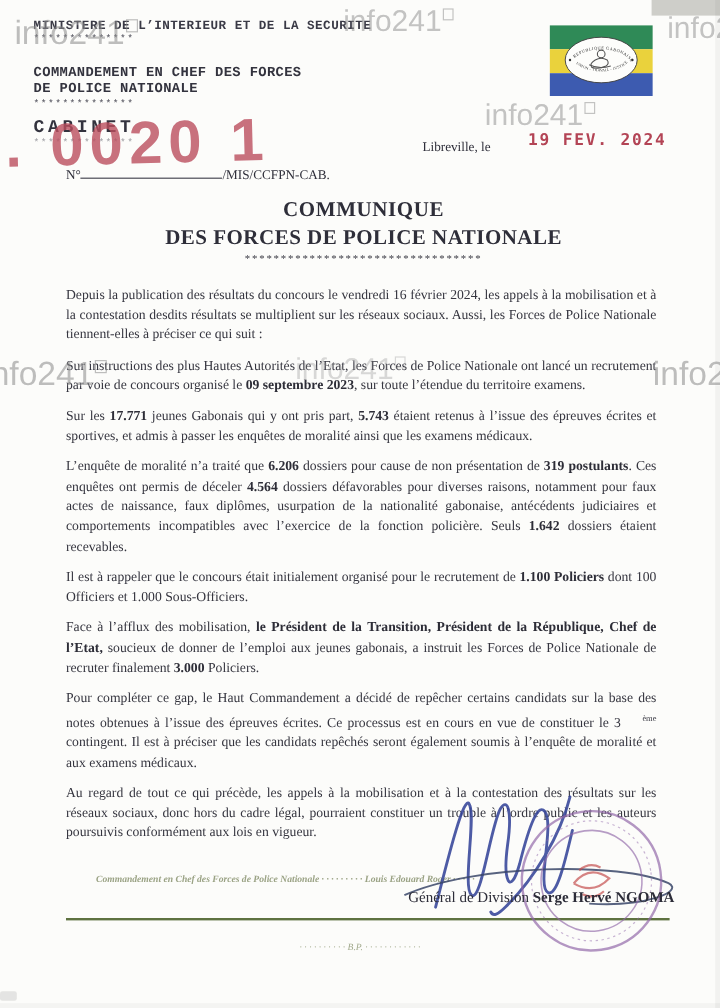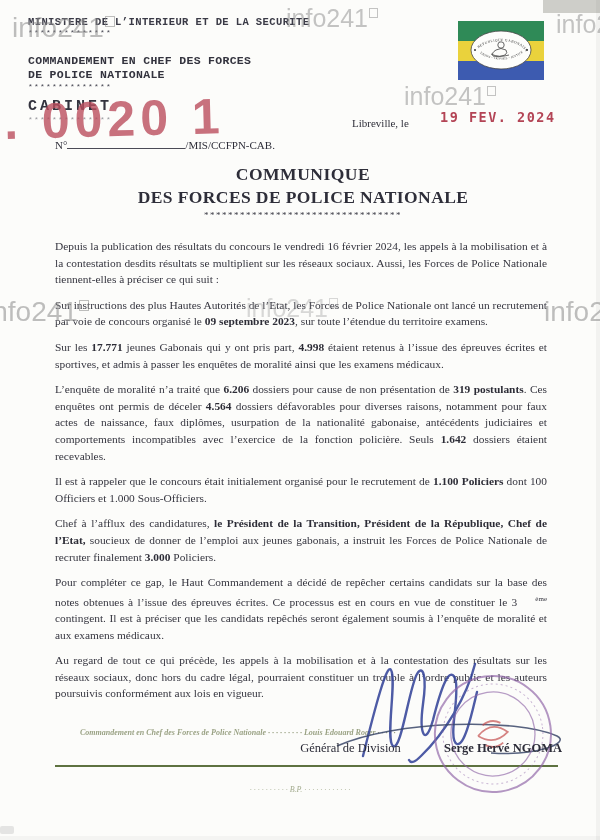--- a/index.html
+++ b/index.html
@@ -41,21 +41,21 @@
   .title-l2{font-size:17.5px;font-weight:bold;letter-spacing:.4px;margin-top:2px;}
   .title-stars{font-size:9px;letter-spacing:1.5px;color:#3a3a44;margin-top:2px;}
   
   .body-text{position:absolute;left:55px;top:238px;width:492px;text-align:justify;
       font-size:11.4px;line-height:16.6px;color:#35353f;}
   .body-text p{margin:0 0 9px 0;}
   .body-text b{font-weight:bold;color:#2d2d37;}
   .body-text sup{font-size:7px;margin-left:18px;}
   
   .sig-name{position:absolute;right:38px;top:741px;font-size:12.5px;color:#2c2c38;z-index:7;white-space:nowrap;}
-  .sig-name b{font-weight:bold;margin-left:40px;}
+  .sig-name b{font-weight:bold;}
   .sig-svg{position:absolute;left:325px;top:648px;z-index:6;}
   .stamp-svg{position:absolute;left:428px;top:672px;z-index:6;opacity:.8;transform:rotate(-8deg);}
   
   .footer-rule{position:absolute;left:55px;top:765px;width:503px;height:2px;background:#42591f;opacity:.85;}
   .footer-l1{position:absolute;left:80px;top:728px;width:440px;text-align:left;font-style:italic;
       font-size:8px;color:#9aa284;filter:blur(.3px);font-weight:bold;}
   .footer-l2{position:absolute;left:140px;top:785px;width:320px;text-align:center;font-style:italic;
       font-size:8px;color:#a3ab8e;filter:blur(.3px);}
 </style>
 </head>
@@ -113,24 +113,24 @@
 
   <div class="title">
     <div class="title-l1">COMMUNIQUE</div>
     <div class="title-l2">DES FORCES DE POLICE NATIONALE</div>
     <div class="title-stars">*********************************</div>
   </div>
 
   <div class="body-text">
       <p><span>Depuis la publication des résultats du concours le vendredi 16 février 2024, les appels à la mobilisation et à la contestation desdits résultats se multiplient sur les réseaux sociaux. Aussi, les Forces de Police Nationale tiennent-elles à préciser ce qui suit :</span></p>
       <p><span>Sur instructions des plus Hautes Autorités de l’Etat, les Forces de Police Nationale ont lancé un recrutement par voie de concours organisé le </span><b>09 septembre 2023</b><span>, sur toute l’étendue du territoire examens.</span></p>
-      <p><span>Sur les </span><b>17.771</b><span> jeunes Gabonais qui y ont pris part, </span><b>4.998</b><span> étaient retenus à l’issue des épreuves écrites et sportives, et admis à passer les enquêtes de moralité ainsi que les examens médicaux.</span></p>
+      <p><span>Sur les </span><b>17.771</b><span> jeunes Gabonais qui y ont pris part, </span><b>5.743</b><span> étaient retenus à l’issue des épreuves écrites et sportives, et admis à passer les enquêtes de moralité ainsi que les examens médicaux.</span></p>
       <p><span>L’enquête de moralité n’a traité que </span><b>6.206</b><span> dossiers pour cause de non présentation de </span><b>319 postulants</b><span>. Ces enquêtes ont permis de déceler </span><b>4.564</b><span> dossiers défavorables pour diverses raisons, notamment pour faux actes de naissance, faux diplômes, usurpation de la nationalité gabonaise, antécédents judiciaires et comportements incompatibles avec l’exercice de la fonction policière. Seuls </span><b>1.642</b><span> dossiers étaient recevables.</span></p>
       <p><span>Il est à rappeler que le concours était initialement organisé pour le recrutement de </span><b>1.100 Policiers</b><span> dont 100 Officiers et 1.000 Sous-Officiers.</span></p>
-      <p><span>Chef à l’afflux des candidatures, </span><b>le Président de la Transition, Président de la République, Chef de l’Etat,</b><span> soucieux de donner de l’emploi aux jeunes gabonais, a instruit les Forces de Police Nationale de recruter finalement </span><b>3.000</b><span> Policiers.</span></p>
+      <p><span>Face à l’afflux des mobilisation, </span><b>le Président de la Transition, Président de la République, Chef de l’Etat,</b><span> soucieux de donner de l’emploi aux jeunes gabonais, a instruit les Forces de Police Nationale de recruter finalement </span><b>3.000</b><span> Policiers.</span></p>
       <p><span>Pour compléter ce gap, le Haut Commandement a décidé de repêcher certains candidats sur la base des notes obtenues à l’issue des épreuves écrites. Ce processus est en cours en vue de constituer le 3</span><sup>ème</sup><span> contingent. Il est à préciser que les candidats repêchés seront également soumis à l’enquête de moralité et aux examens médicaux.</span></p>
       <p><span>Au regard de tout ce qui précède, les appels à la mobilisation et à la contestation des résultats sur les réseaux sociaux, donc hors du cadre légal, pourraient constituer un trouble à l’ordre public et les auteurs poursuivis conformément aux lois en vigueur.</span></p>
     </div>
 
   <svg class="sig-svg" width="250" height="125" viewBox="0 0 250 125">
     <g fill="none" stroke="#36459a" stroke-width="2.4" stroke-linecap="round" opacity="0.88">
       <path d="M 38 108 C 50 60 62 14 66 22 C 72 32 60 92 68 98 C 76 104 84 40 92 26 C 98 16 102 28 98 56 C 94 86 100 100 108 72 C 116 40 124 18 130 30 C 136 44 122 92 132 96 C 140 99 148 60 152 44"></path>
       <path d="M 150 16 C 142 48 120 85 96 108 C 90 114 86 116 84 112"></path>
     </g>
     <path d="M 12 98 C 70 72 192 70 232 88 C 246 95 212 108 166 105" fill="none" stroke="#3a4668" stroke-width="1.6" opacity="0.85"></path>

